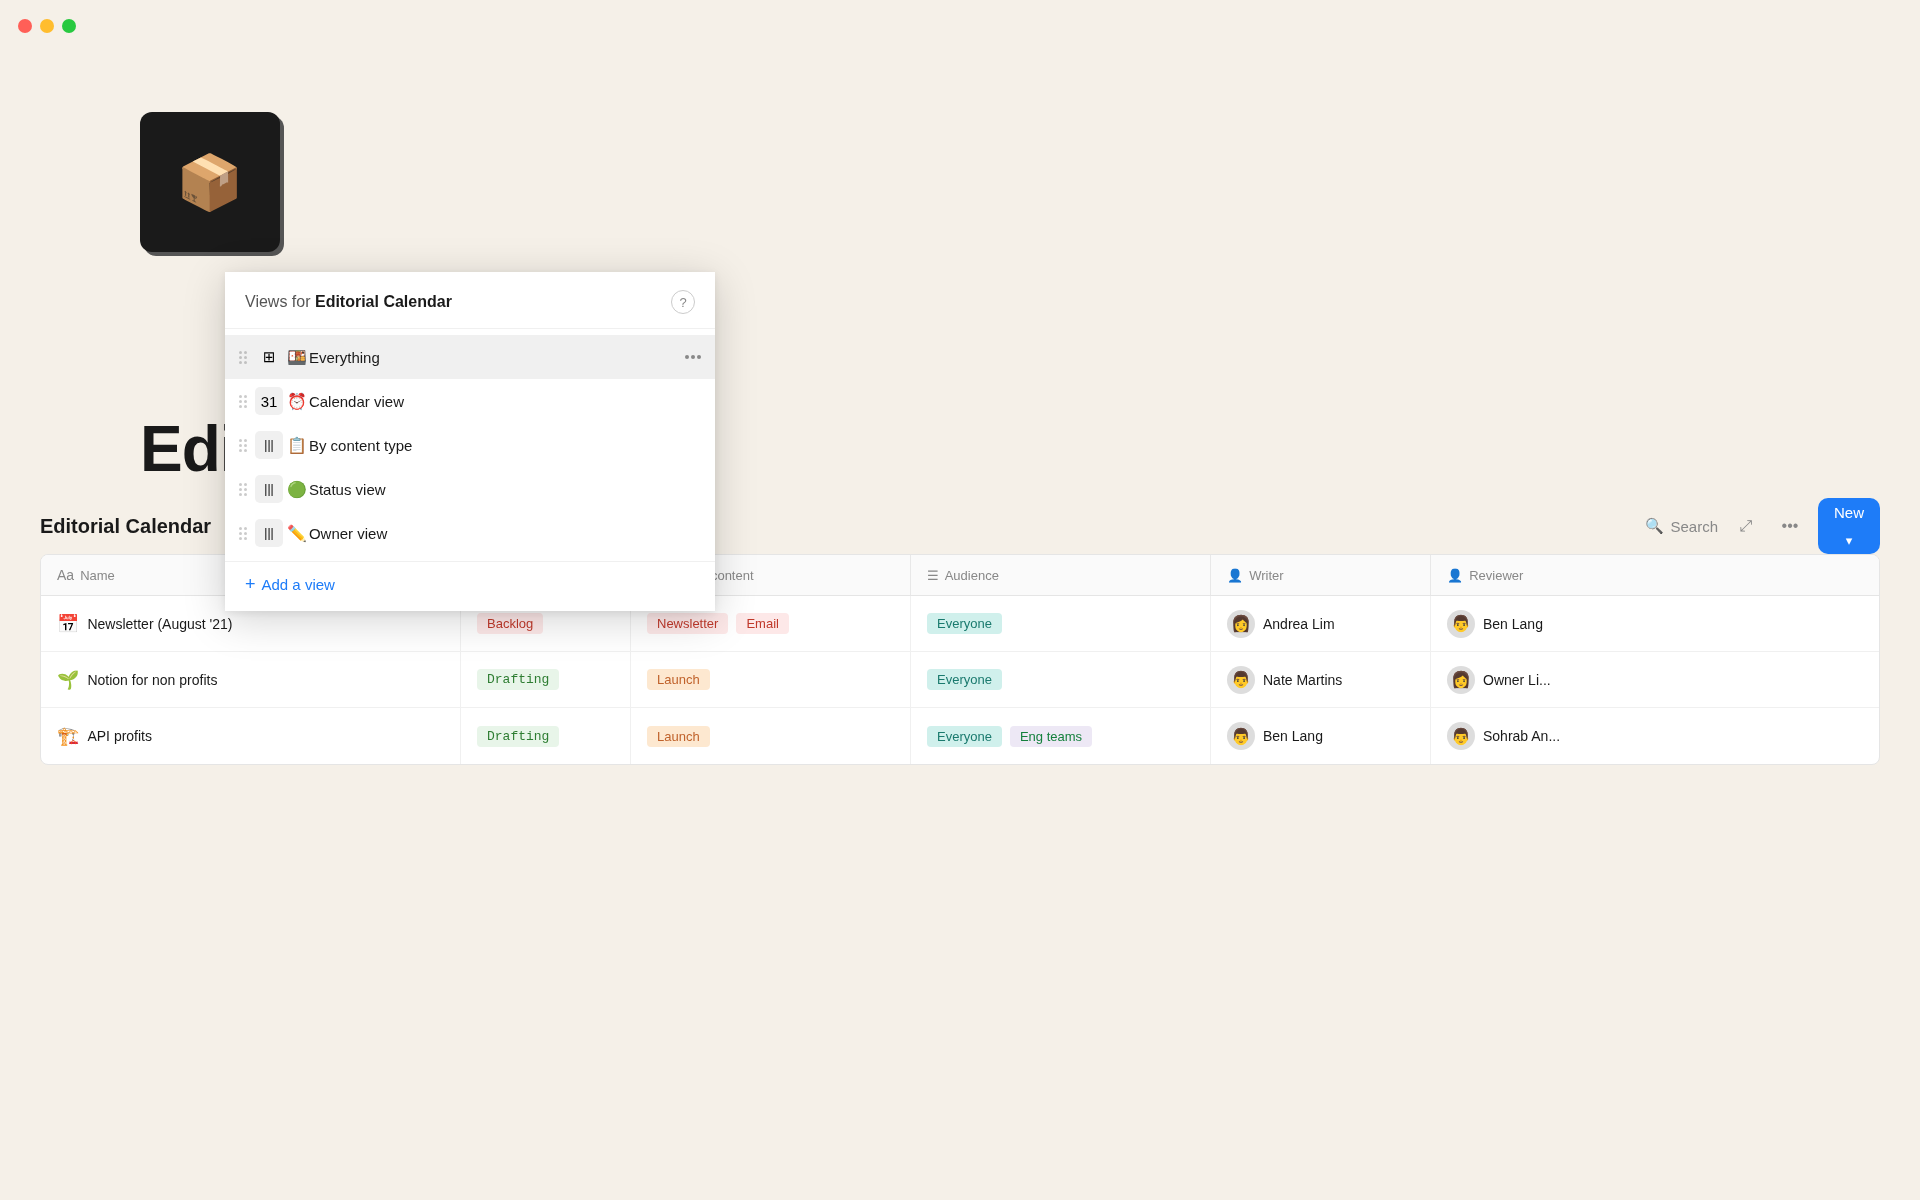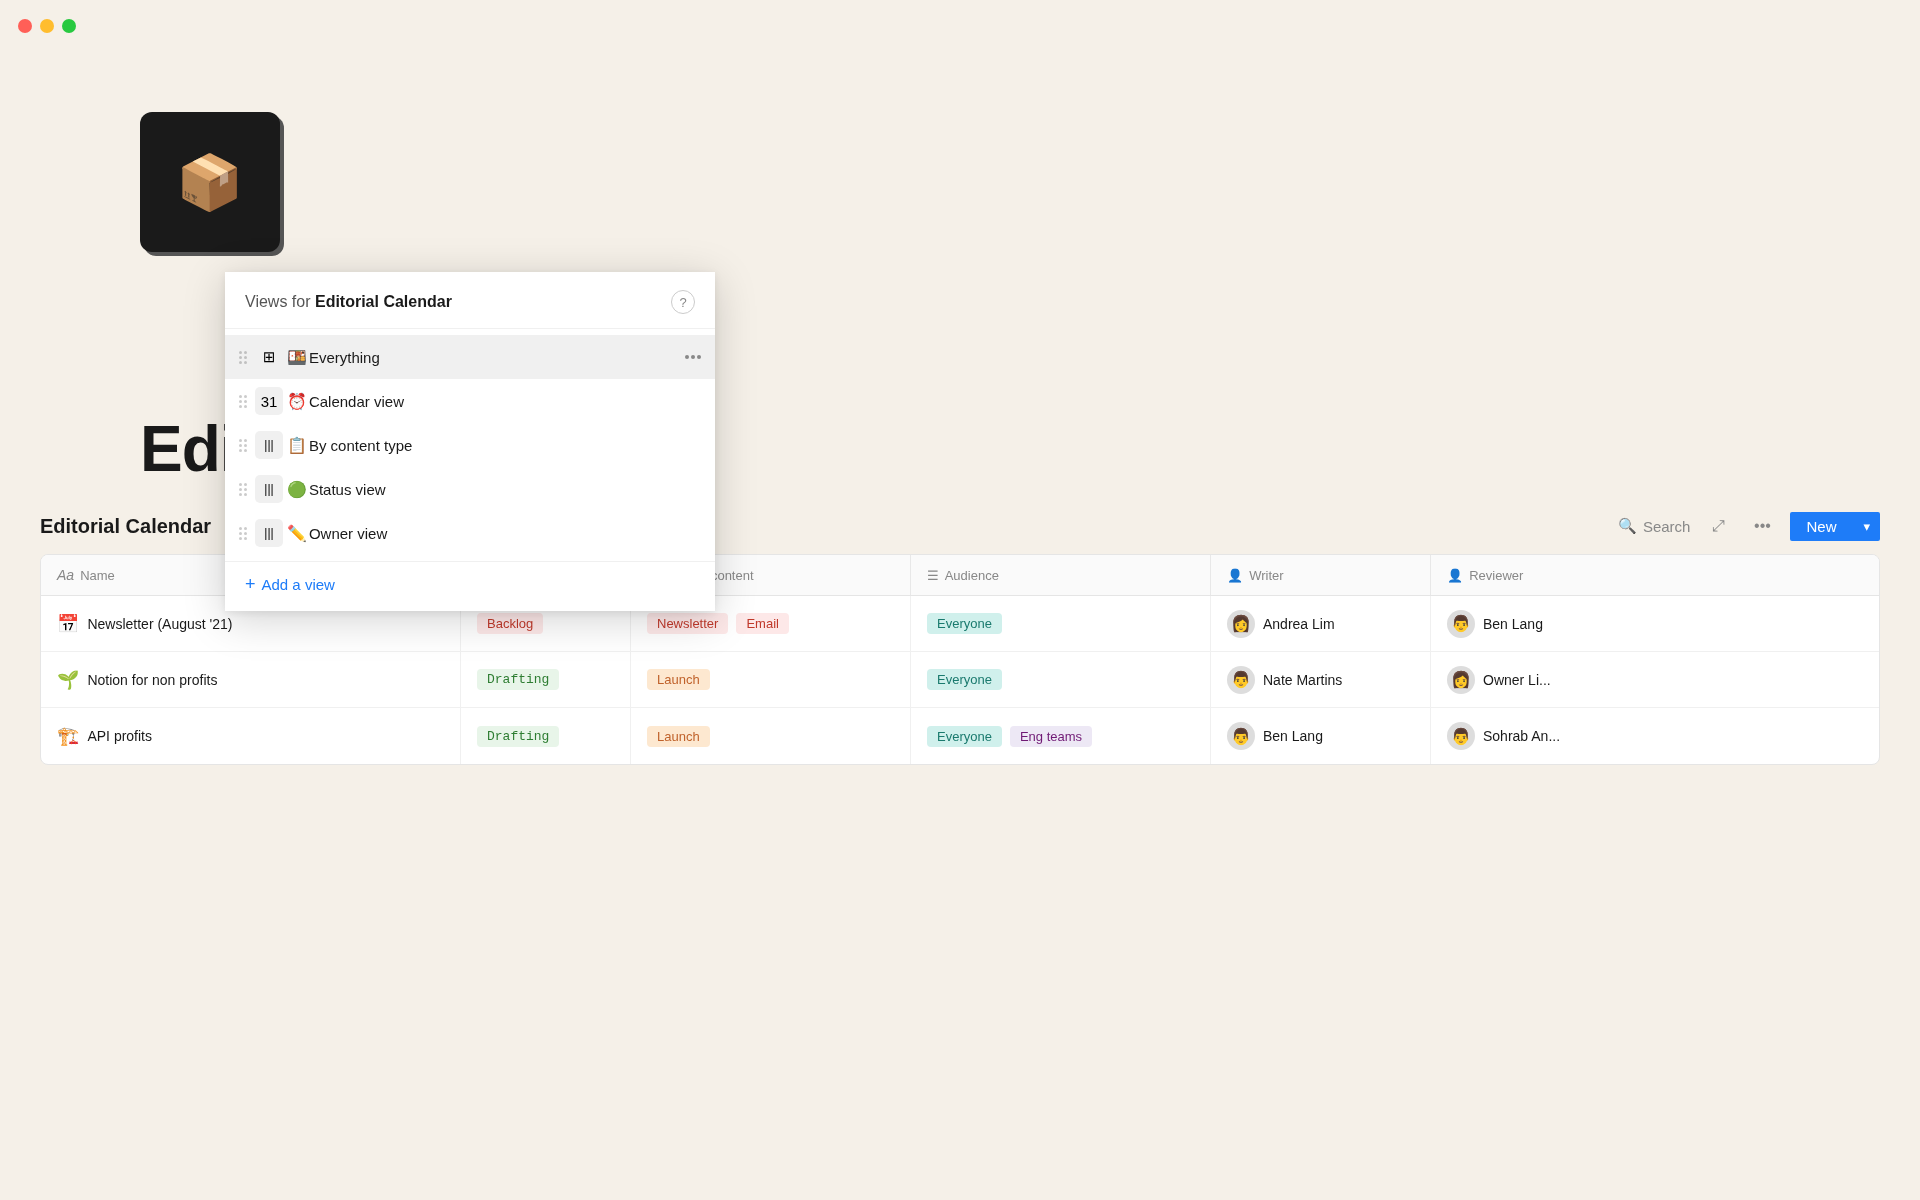--- a/index.html
+++ b/index.html
@@ -118,25 +118,26 @@
       display: flex; align-items: center; justify-content: center;
       cursor: pointer;
       color: #888;
       font-size: 16px;
     }
     .btn-new {
       display: flex;
       align-items: center;
       background: #1e7cf8;
       color: white;
-      border-radius: 2px;
+      border-radius: 10px;
       font-size: 15px;
       font-weight: 500;
       cursor: pointer;
       overflow: hidden;
+      flex-direction: column;
     }
     .btn-new-label {
       padding: 6px 16px;
       font-size: 15px;
       font-weight: 500;
     }
     .btn-new-divider {
       width: 1px;
       height: 100%;
       background: rgba(255,255,255,0.3);
@@ -195,21 +196,21 @@
       display: inline-flex;
       align-items: center;
       padding: 3px 10px;
       border-radius: 4px;
       font-size: 13px;
       font-weight: 500;
     }
     .badge-pink { background: #fde8e8; color: #c0392b; }
     .badge-green-soft { background: #e8f5e9; color: #2e7d32; font-family: Liberation Mono, monospace; }
     .badge-teal { background: #d0f0ec; color: #1a7a6e; }
-    .badge-purple { background: #ede8f5; color: #701a75; }
+    .badge-purple { background: #ede8f5; color: #15803d; }
     .badge-orange { background: #fde8d0; color: #c0622b; }
 
     
     .avatar {
       width: 28px; height: 28px;
       border-radius: 50%;
       background: #ddd;
       display: flex; align-items: center; justify-content: center;
       font-size: 16px;
       overflow: hidden;
@@ -362,21 +363,21 @@
     <div class="btn-new">
       <span class="btn-new-label">New</span>
       <span class="btn-new-divider"></span>
       <span class="btn-new-arrow">▾</span>
     </div>
   </div>
 
   <div class="table-wrapper">
     <div class="table-head">
       <div class="th">
-        <span style="font-size:14px;font-style:italic;">Aa</span>
+        <span style="font-size:14px;">Aa</span>
         <span>Name</span>
       </div>
       <div class="th">
         <span>◎</span>
         <span>Status</span>
       </div>
       <div class="th">
         <span>☰</span>
         <span>Type of content</span>
       </div>

